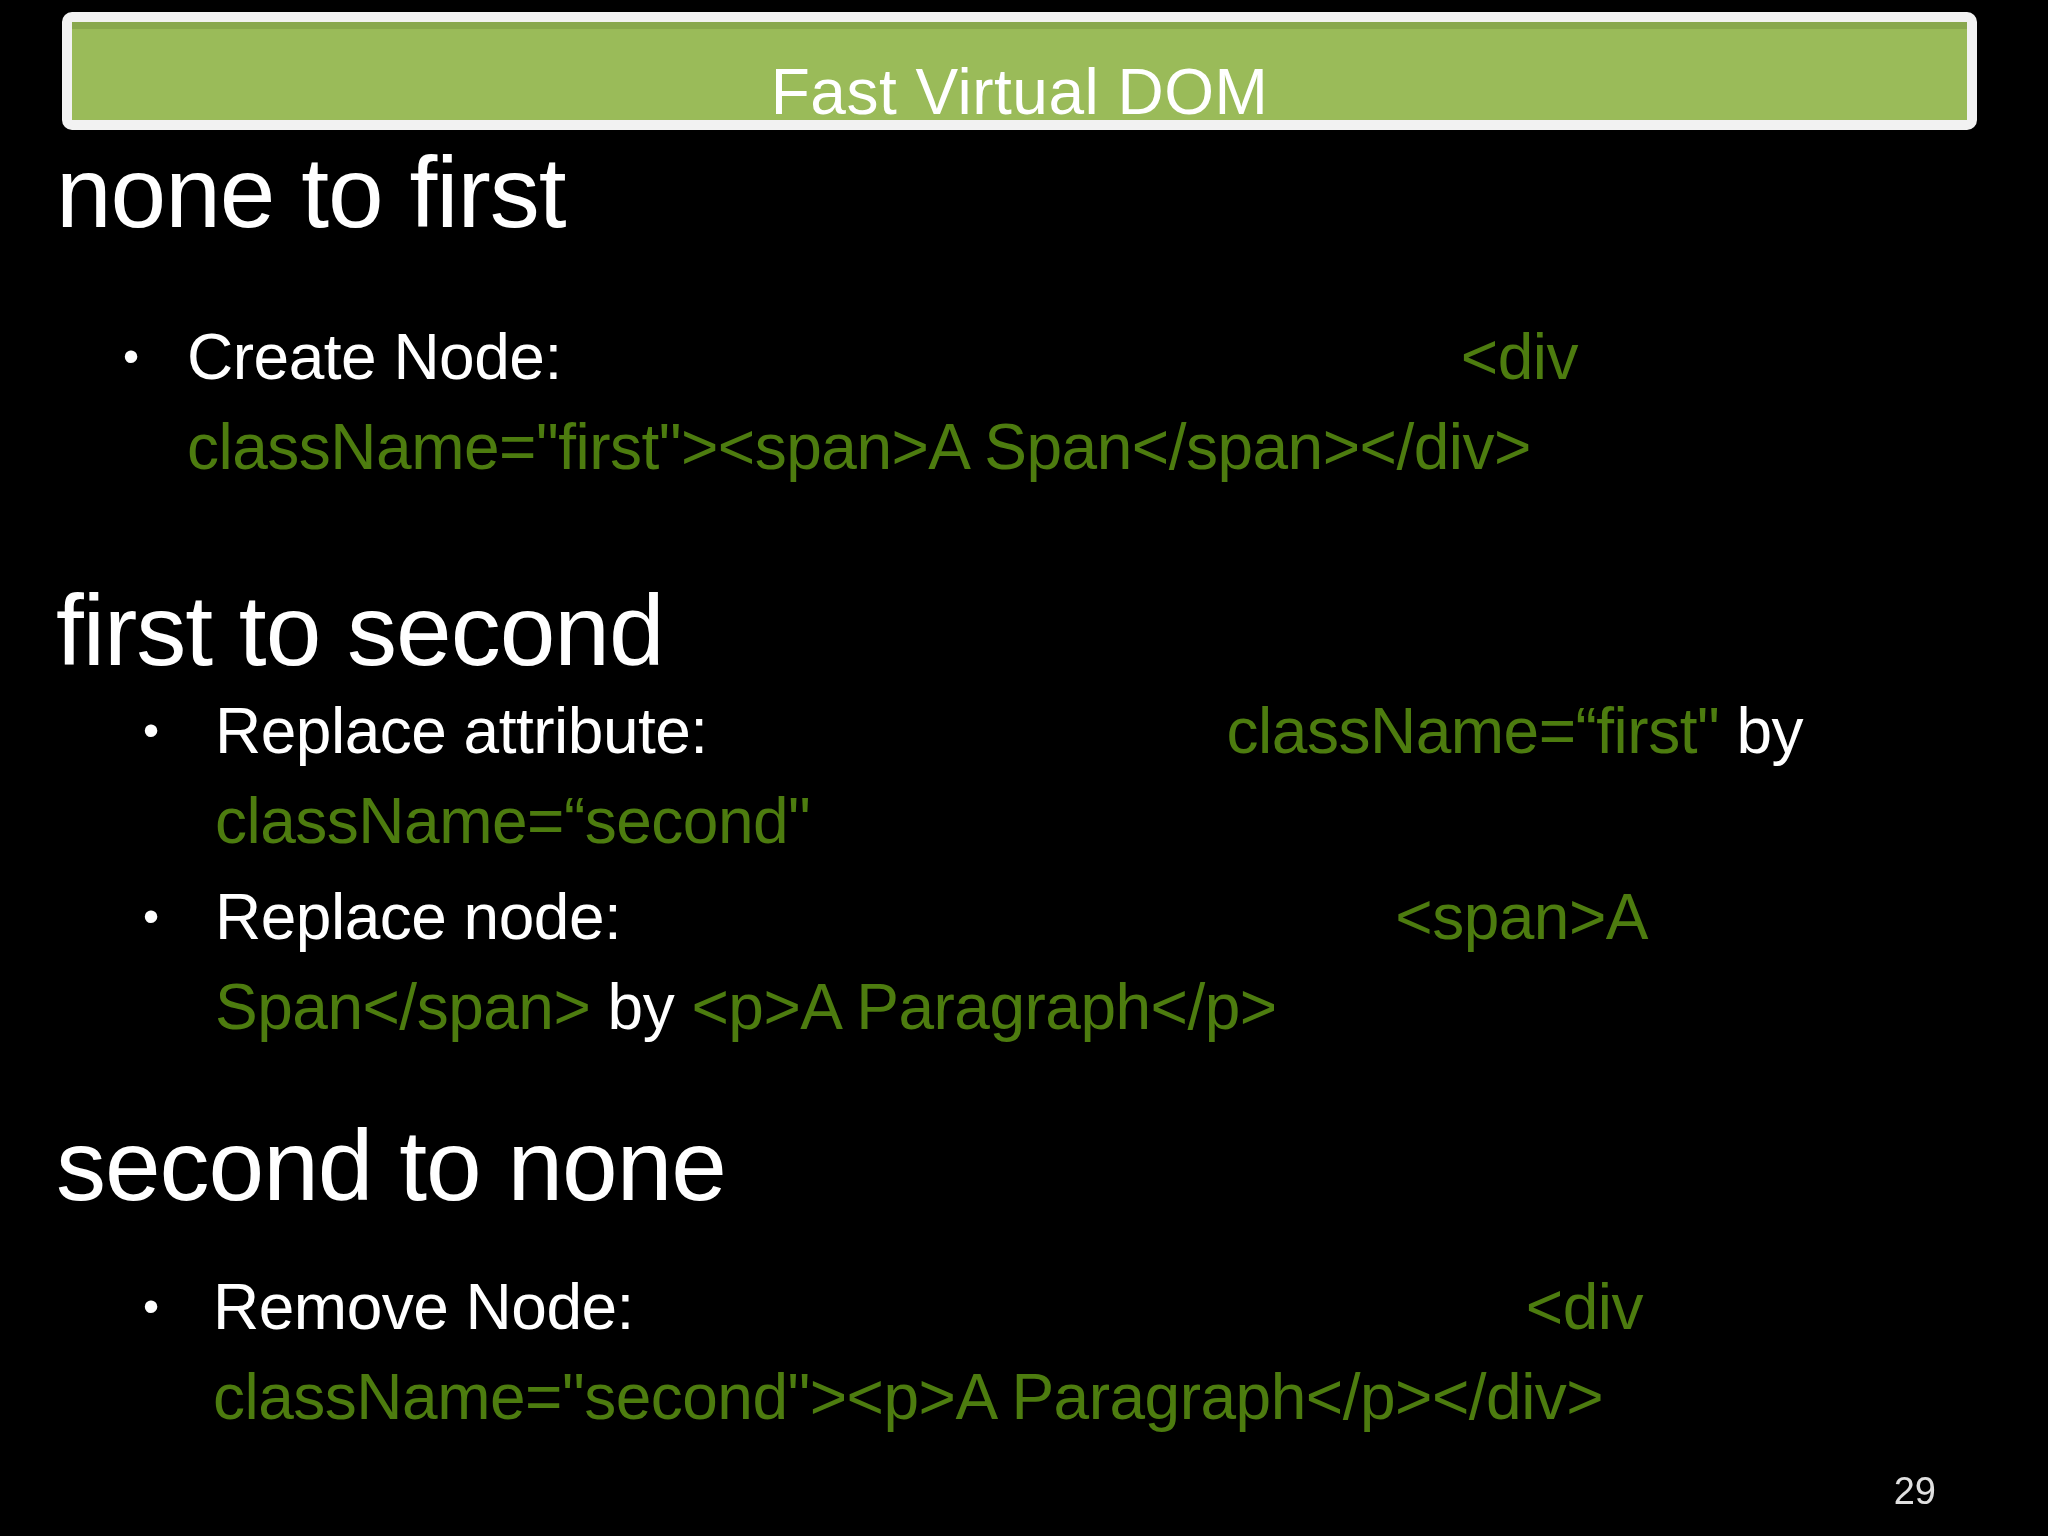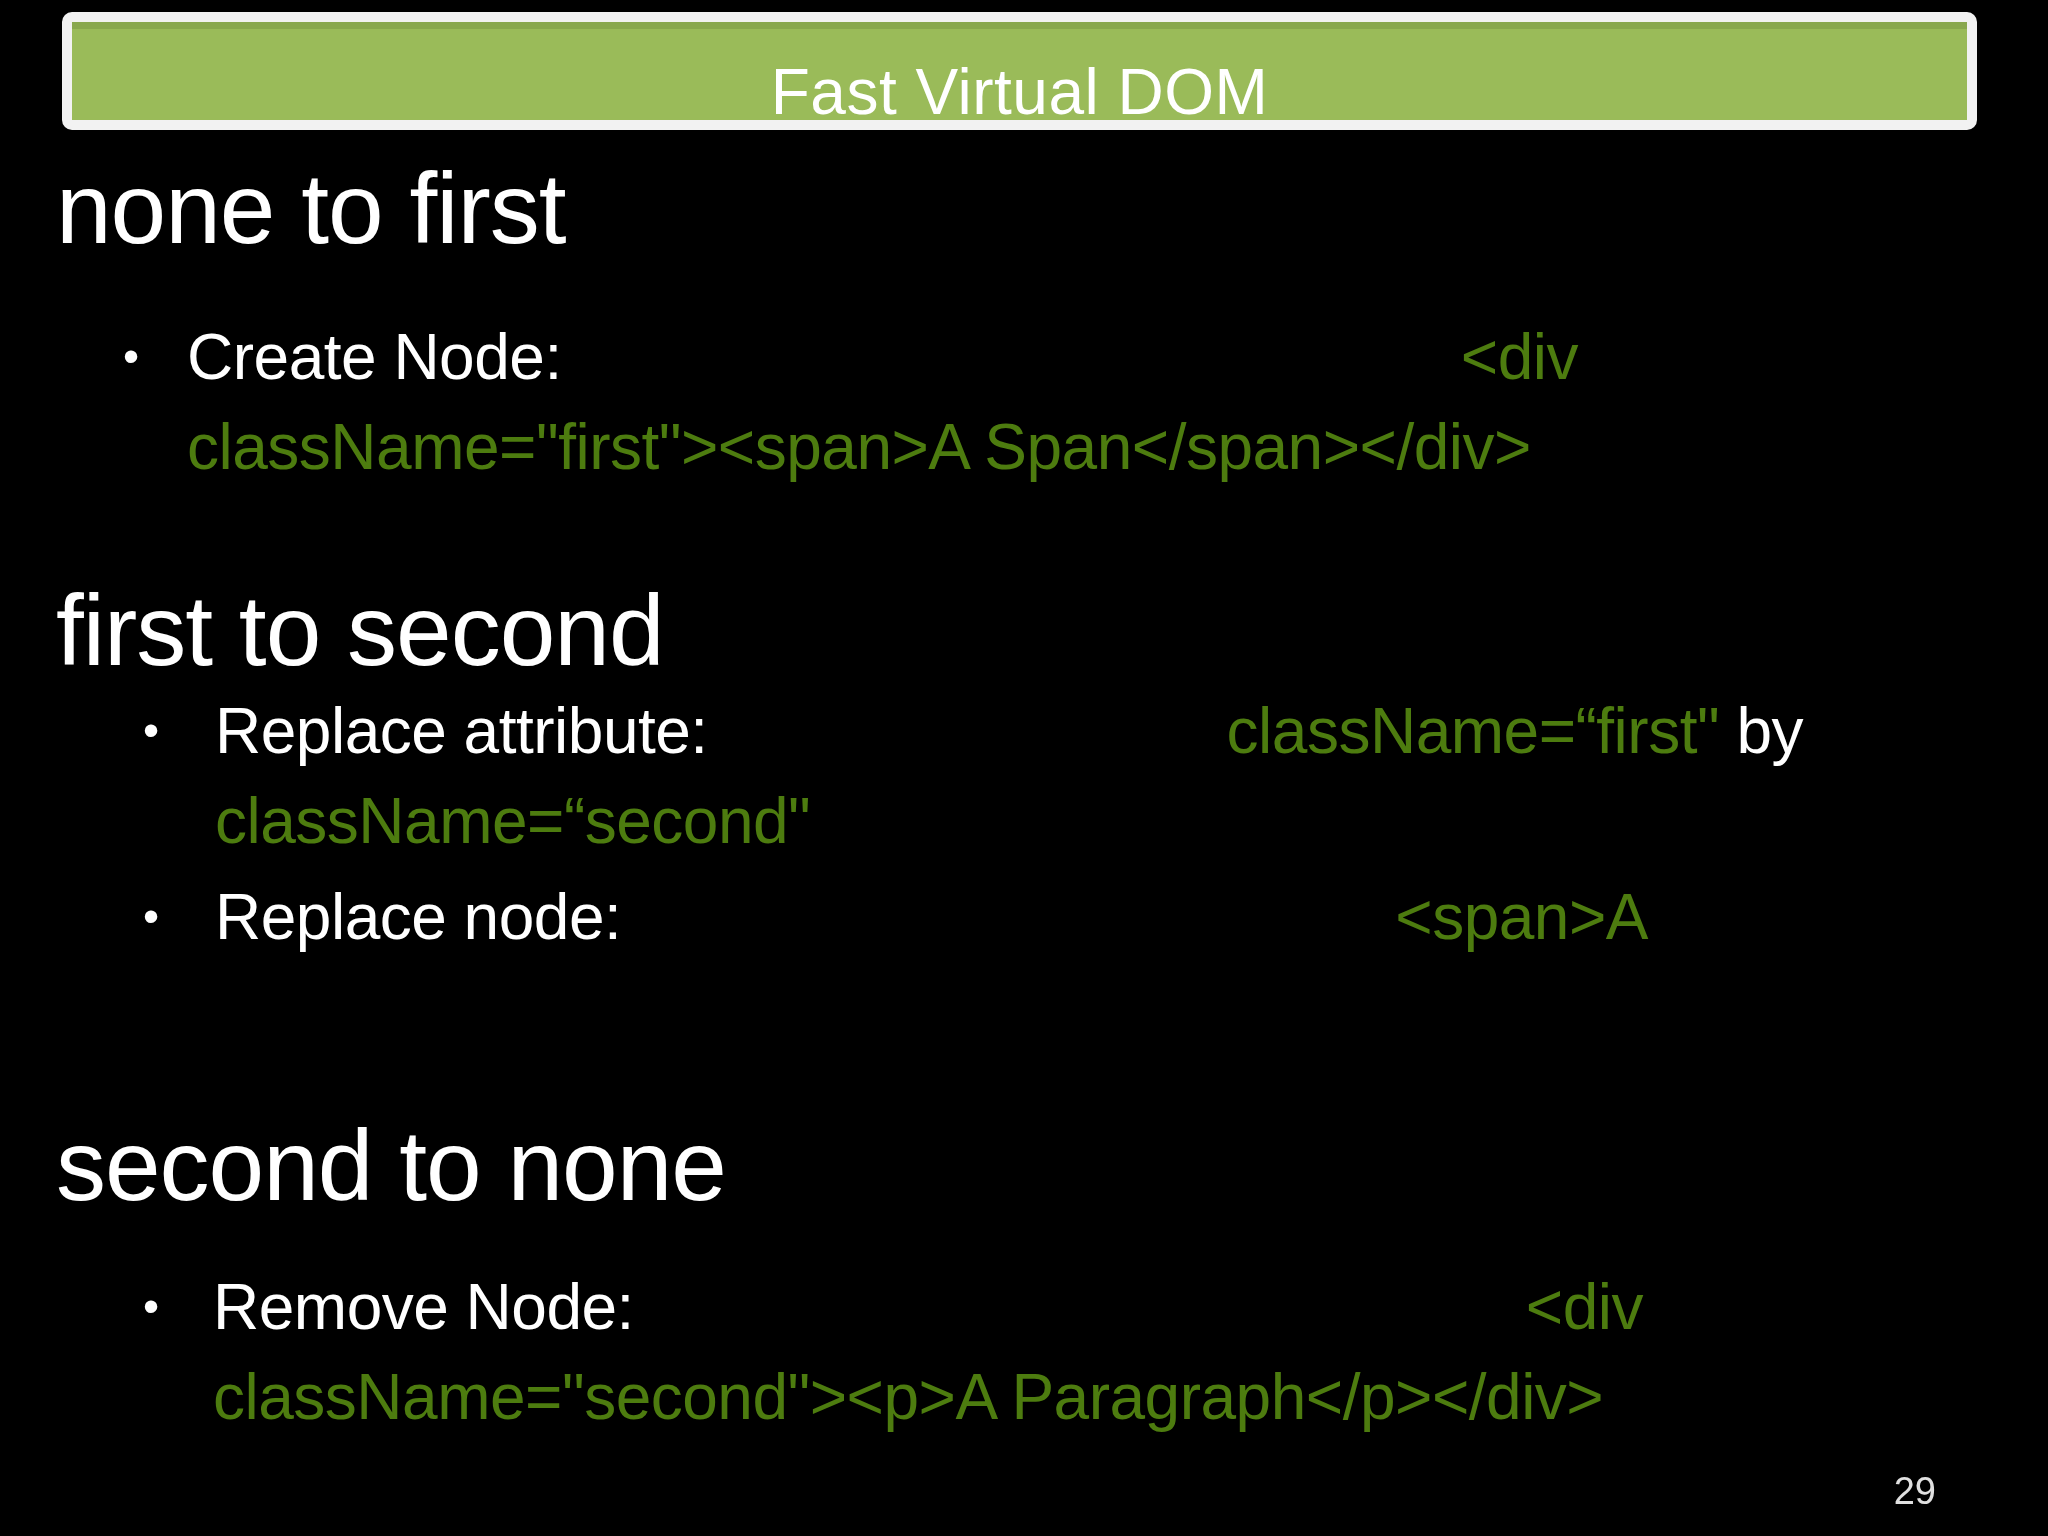--- a/index.html
+++ b/index.html
@@ -48,21 +48,21 @@
 </style>
 </head>
 <body>
 
 <div class="slide">
 
   <div class="title-bar">
     <span class="title-text">Fast Virtual DOM</span>
   </div>
 
-  <div class="heading" style="top:148px;">none to first</div>
+  <div class="heading" style="top:132px;">none to first</div>
 
   <div class="bullet" style="top:312px;left:187px;width:1391px;">
     <span class="dot" style="left:-64px;">•</span>
     <div class="b-line1">
       <span class="seg-white">Create Node:</span>
       <span class="tail"><span class="seg-blue">&lt;div</span></span>
     </div>
     <div class="b-line2"><span class="seg-blue">className="first"&gt;&lt;span&gt;A Span&lt;/span&gt;&lt;/div&gt;</span></div>
   </div>
 
@@ -76,20 +76,21 @@
     </div>
     <div class="b-line2"><span class="seg-blue">className=“second"</span></div>
   </div>
 
   <div class="bullet" style="top:872px;left:215px;width:1433px;">
     <span class="dot" style="left:-72px;">•</span>
     <div class="b-line1">
       <span class="seg-white">Replace node:</span>
       <span class="tail"><span class="seg-blue">&lt;span&gt;A</span></span>
     </div>
+    <div class="b-line2"><span class="seg-blue">Span&lt;/span&gt;</span><span class="seg-white"> by </span><span class="seg-blue">&lt;p&gt;A Paragraph&lt;/p&gt;</span></div>
   </div>
 
   <div class="heading" style="top:1105px;text-align:center;">second to none</div>
 
   <div class="bullet" style="top:1262px;left:213px;width:1430px;">
     <span class="dot" style="left:-70px;">•</span>
     <div class="b-line1">
       <span class="seg-white">Remove Node:</span>
       <span class="tail"><span class="seg-blue">&lt;div</span></span>
     </div>

